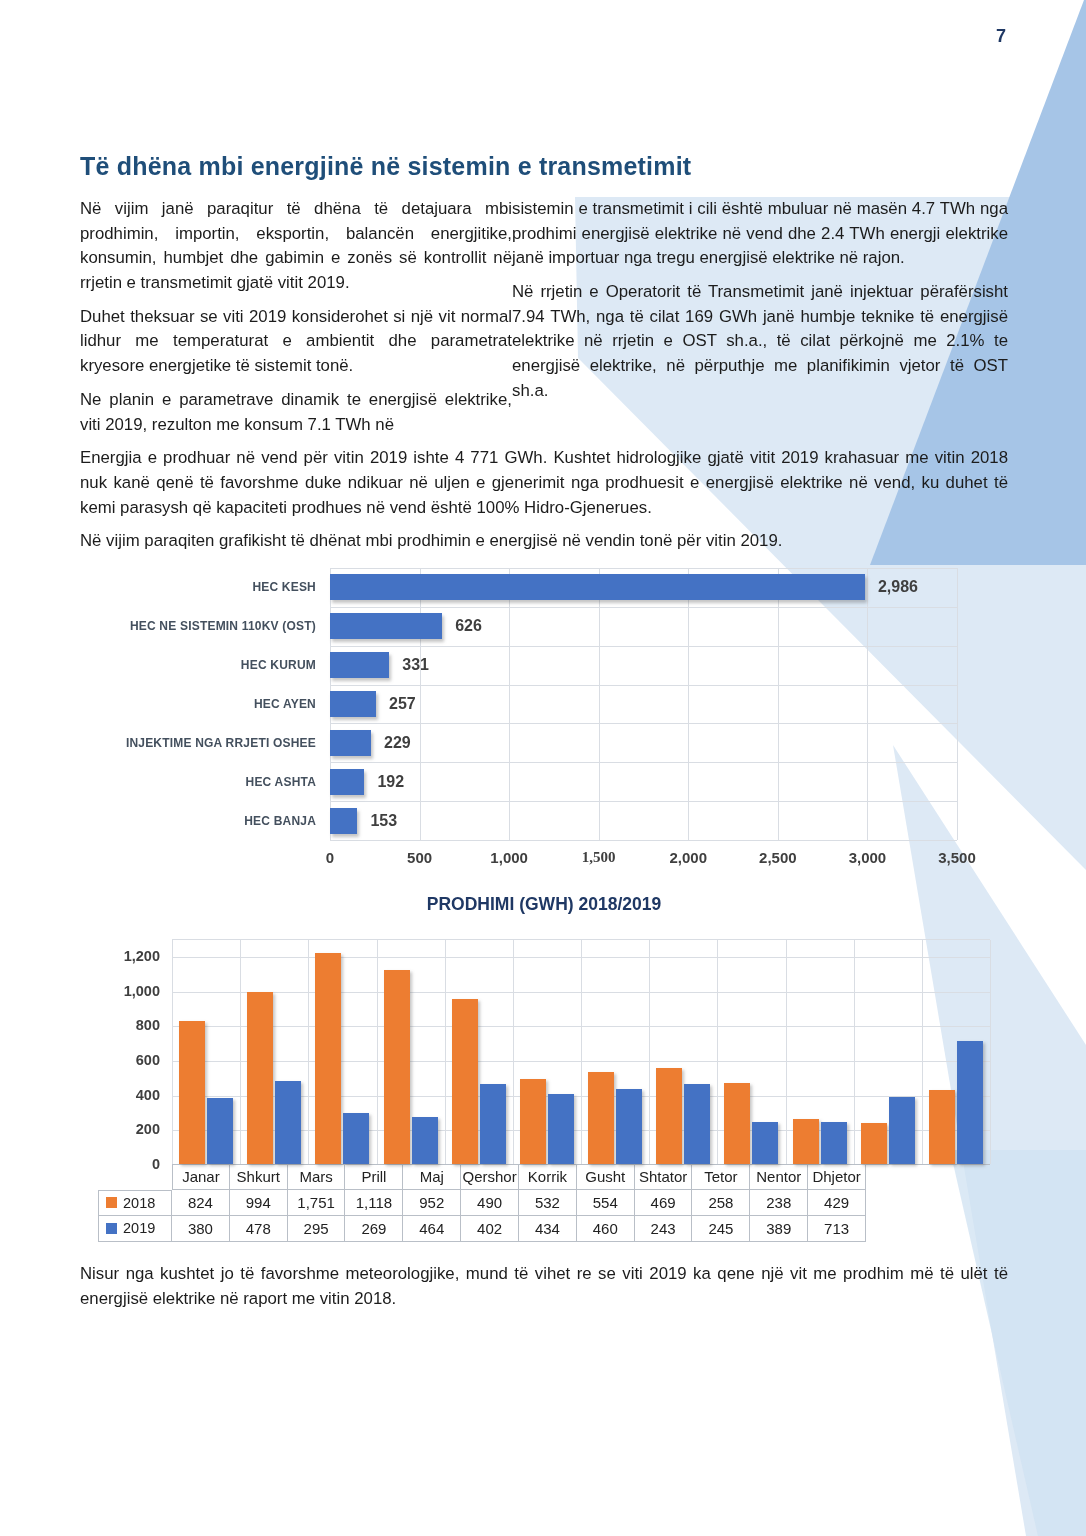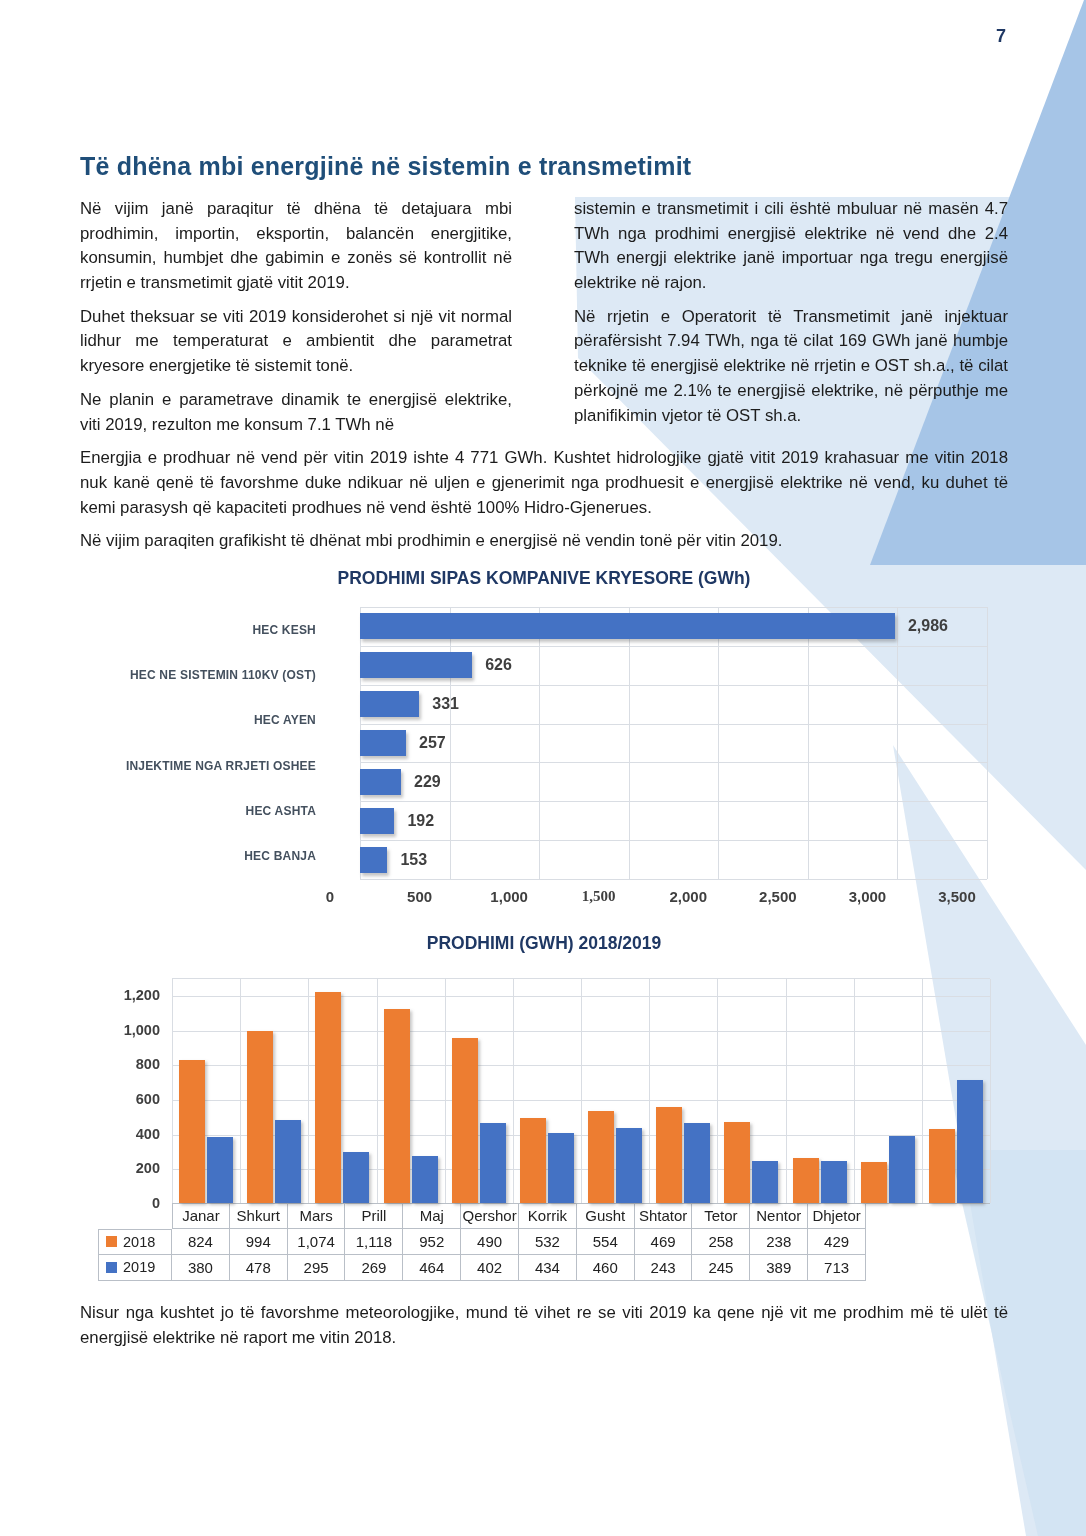--- a/index.html
+++ b/index.html
@@ -3,34 +3,34 @@
 <meta charset="utf-8">
 <style>
   * { box-sizing: border-box; margin: 0; padding: 0; }
   html,body { background:#9a9a9a; }
   body { font-family: "Liberation Sans", sans-serif; }
   .page { position:relative; width:1086px; height:1536px; margin:0 auto; background:#ffffff; overflow:hidden; }
   .bg-decor { position:absolute; inset:0; width:100%; height:100%; z-index:0; }
   .content { position:relative; z-index:1; padding:0 78px 0 80px; }
   .page-number { position:absolute; top:26px; right:80px; font-size:18px; font-weight:bold; color:#1f3864; z-index:2; }
   h1.doc-title { margin:152px 0 16px; font-size:25px; font-weight:bold; color:#1f4e79; letter-spacing:0.2px; }
-  .two-col { display:flex; gap:62px; }
+  .two-col { display:flex; }
   .col-left { width:432px; }
   .col-right { flex:1; }
   p.body-text { font-size:16.8px; line-height:1.47; text-align:justify; color:#1c1c1c; margin-bottom:9px; }
   h2.section-title { font-size:25px; font-weight:bold; color:#1f4e79; margin:4px 0 10px; }
   .chart-title { text-align:center; font-size:17.5px; font-weight:bold; color:#1f3864; }
   
   .chart1 { margin-top:14px; }
   .chart1 .chart-title { margin-bottom:18px; }
   .c1-body { display:flex; }
   .c1-labels { width:250px; height:272px; display:flex; flex-direction:column; }
   .c1-label { flex:1; display:flex; align-items:center; justify-content:flex-end; padding-right:14px;
               font-size:12px; font-weight:bold; color:#44505e; letter-spacing:0.2px; }
-  .c1-plot { position:relative; width:627px; height:272px;margin-left:30px; }
+  .c1-plot { position:relative; width:627px; height:272px; }
   .gridline-v { position:absolute; top:0; bottom:0; width:1px; background:#d9dde3; }
   .gridline-h { position:absolute; left:0; right:0; height:1px; background:#d9dde3; }
   .c1-bar { position:absolute; height:26px; background:#4472c4; box-shadow:2px 3px 3px rgba(90,90,90,0.35); }
   .c1-value { position:absolute; font-size:16px; font-weight:bold; color:#3f3f3f; transform:translateY(-50%); }
   .c1-xticks { position:relative; margin-left:250px; width:627px; height:30px; }
   .c1-xtick { position:absolute; top:9px; transform:translateX(-50%); font-size:15px; font-weight:600; color:#3f3f3f; }
   
   .chart2 { margin-top:24px; }
   .chart2 .chart-title { margin-bottom:24px; }
   .c2-wrap { margin-left:18px; width:892px; }
@@ -76,25 +76,25 @@
       <div class="col-right">
         <p class="body-text">sistemin e transmetimit  i cili është mbuluar në masën 4.7 TWh nga prodhimi energjisë elektrike në vend dhe 2.4 TWh energji elektrike janë importuar nga tregu energjisë elektrike në rajon.</p>
         <p class="body-text">Në rrjetin e Operatorit të Transmetimit janë injektuar përafërsisht 7.94 TWh, nga të cilat 169 GWh janë humbje teknike të energjisë elektrike në rrjetin e OST sh.a., të cilat përkojnë me 2.1% te energjisë elektrike, në përputhje me planifikimin vjetor  të OST sh.a.</p>
       </div>
     </div>
 
     <p class="body-text">Energjia e prodhuar në vend për vitin 2019 ishte 4 771 GWh. Kushtet hidrologjike gjatë vitit 2019 krahasuar me vitin 2018 nuk kanë qenë të favorshme duke ndikuar në uljen e gjenerimit nga prodhuesit e energjisë elektrike në vend, ku duhet të kemi parasysh që kapaciteti prodhues në vend është 100% Hidro-Gjenerues.</p>
     <p class="body-text">Në vijim paraqiten grafikisht të dhënat mbi prodhimin e energjisë në vendin tonë për vitin 2019.</p>
 
     <div class="chart1">
-      <div class="chart-title">PRODHIMI SIPAS KOMPANIVE KRYESORE (GWh)</div>
       <div class="c1-body">
         <div class="c1-labels" id="c1-labels">
             <div class="c1-label">HEC KESH</div>
             <div class="c1-label">HEC NE SISTEMIN 110KV (OST)</div>
+            <div class="c1-label">HEC KURUM</div>
             <div class="c1-label">HEC AYEN</div>
             <div class="c1-label">INJEKTIME NGA RRJETI OSHEE</div>
             <div class="c1-label">HEC ASHTA</div>
             <div class="c1-label">HEC BANJA</div>
           </div>
         <div class="c1-plot" id="c1-plot">
             <div class="gridline-v" style="left: 0%;"></div>
             <div class="gridline-v" style="left: 14.2857%;"></div>
             <div class="gridline-v" style="left: 28.5714%;"></div>
             <div class="gridline-v" style="left: 42.8571%;"></div>
@@ -211,21 +211,21 @@
             <div class="c2-cell btop">Shtator</div>
             <div class="c2-cell btop">Tetor</div>
             <div class="c2-cell btop">Nentor</div>
             <div class="c2-cell btop">Dhjetor</div>
             <div class="c2-cell legend bleft btop">
               <span class="swatch" style="background: rgb(237, 125, 49);"></span>
               <span>2018</span>
             </div>
             <div class="c2-cell ">824</div>
             <div class="c2-cell ">994</div>
-            <div class="c2-cell ">1,074</div>
+            <div class="c2-cell ">1,751</div>
             <div class="c2-cell ">1,118</div>
             <div class="c2-cell ">952</div>
             <div class="c2-cell ">490</div>
             <div class="c2-cell ">532</div>
             <div class="c2-cell ">554</div>
             <div class="c2-cell ">469</div>
             <div class="c2-cell ">258</div>
             <div class="c2-cell ">238</div>
             <div class="c2-cell ">429</div>
             <div class="c2-cell legend bleft">

